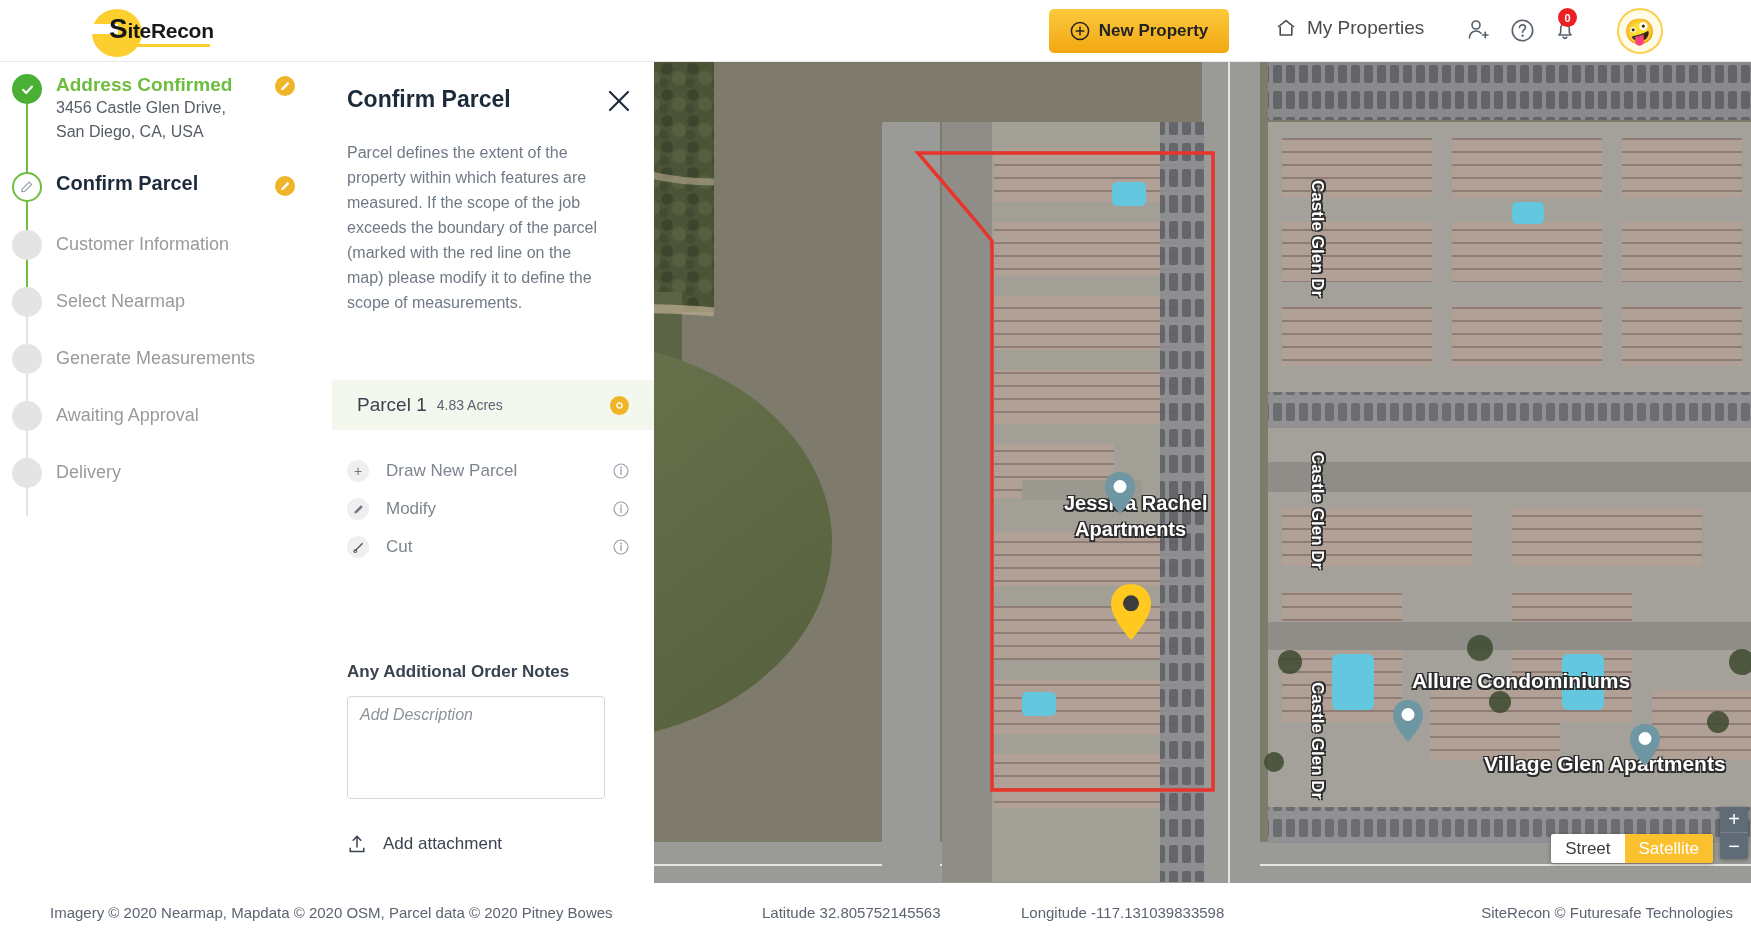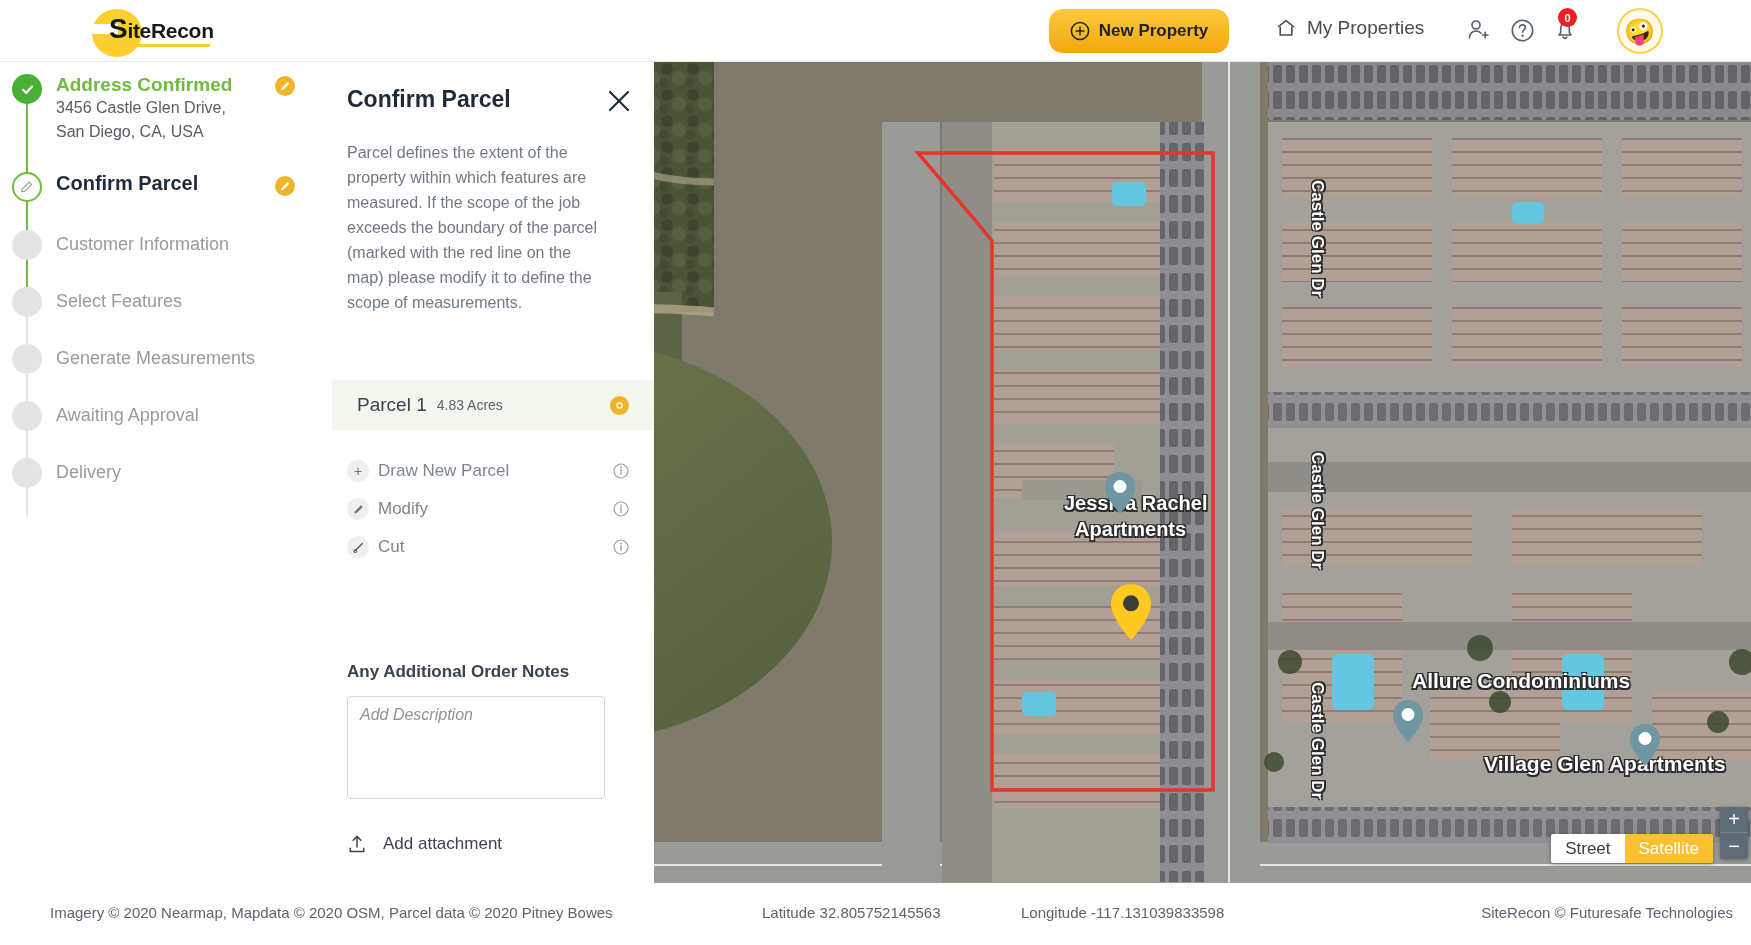--- a/index.html
+++ b/index.html
@@ -33,21 +33,21 @@
   }
   .logo-text .big { font-size: 28px; line-height: 21px; }
   .logo-underline {
     position: absolute; left: 30px; top: 38px; width: 88px; height: 3px;
     background: #fccf2e;
   }
 
   #new-property-btn {
     position: absolute; left: 1049px; top: 9px; width: 180px; height: 44px;
     background: linear-gradient(180deg, #fcc93c 0%, #f2a712 100%);
-    border: none; border-radius: 14px; cursor: pointer;
+    border: none; border-radius: 5px; cursor: pointer;
     display: flex; align-items: center; justify-content: center; gap: 9px;
     font-family: "Liberation Sans", sans-serif;
     font-size: 17px; font-weight: bold; color: #232323;
   }
   #my-properties {
     position: absolute; left: 1275px; top: 17px;
     display: flex; align-items: center; gap: 10px; cursor: pointer;
   }
   #my-properties .mp-label { font-size: 19px; color: #4b4b4b; }
 
@@ -129,21 +129,21 @@
   }
   .tool-row {
     position: absolute; left: 25px; width: 282px; height: 38px;
     display: flex; align-items: center; cursor: pointer;
   }
   .tool-circ {
     width: 22px; height: 22px; border-radius: 50%; background: #efefef;
     display: flex; align-items: center; justify-content: center;
     font-size: 14px; color: #6f7780; flex: 0 0 auto;
   }
-  .tool-label { margin-left: 9px; font-size: 17px; color: #7d858f; }
+  .tool-label { margin-left: 17px; font-size: 17px; color: #7d858f; }
   .tool-info { margin-left: auto; width: 16px; height: 16px; }
   #notes-label {
     position: absolute; left: 25px; top: 600px;
     font-size: 17px; font-weight: bold; color: #3a4350; text-align: center;
   }
   #notes-box {
     position: absolute; left: 25px; top: 634px; width: 258px; height: 103px;
     border: 1px solid #d6d6d6; border-radius: 4px; background: #fff;
     padding: 9px 12px; font-family: "Liberation Sans", sans-serif;
     font-size: 16px; font-style: italic; color: #8c939c; resize: none;
@@ -467,21 +467,21 @@
 
     <div class="step-line" style="top:226px; height:57px;"></div>
     <div class="step" style="position:absolute; top:168px; left:0;">
       <div class="step-dot" style="top:0;"></div>
       <div class="step-title" style="padding-top:4px;">Customer Information</div>
     </div>
 
     <div class="step-line" style="top:283px; height:57px;"></div>
     <div class="step" style="position:absolute; top:225px; left:0;">
       <div class="step-dot" style="top:0;"></div>
-      <div class="step-title" style="padding-top:4px;">Select Features</div>
+      <div class="step-title" style="padding-top:4px;">Select Nearmap</div>
     </div>
 
     <div class="step-line" style="top:340px; height:57px;"></div>
     <div class="step" style="position:absolute; top:282px; left:0;">
       <div class="step-dot" style="top:0;"></div>
       <div class="step-title" style="padding-top:4px;">Generate Measurements</div>
     </div>
 
     <div class="step-line" style="top:397px; height:57px;"></div>
     <div class="step" style="position:absolute; top:339px; left:0;">

